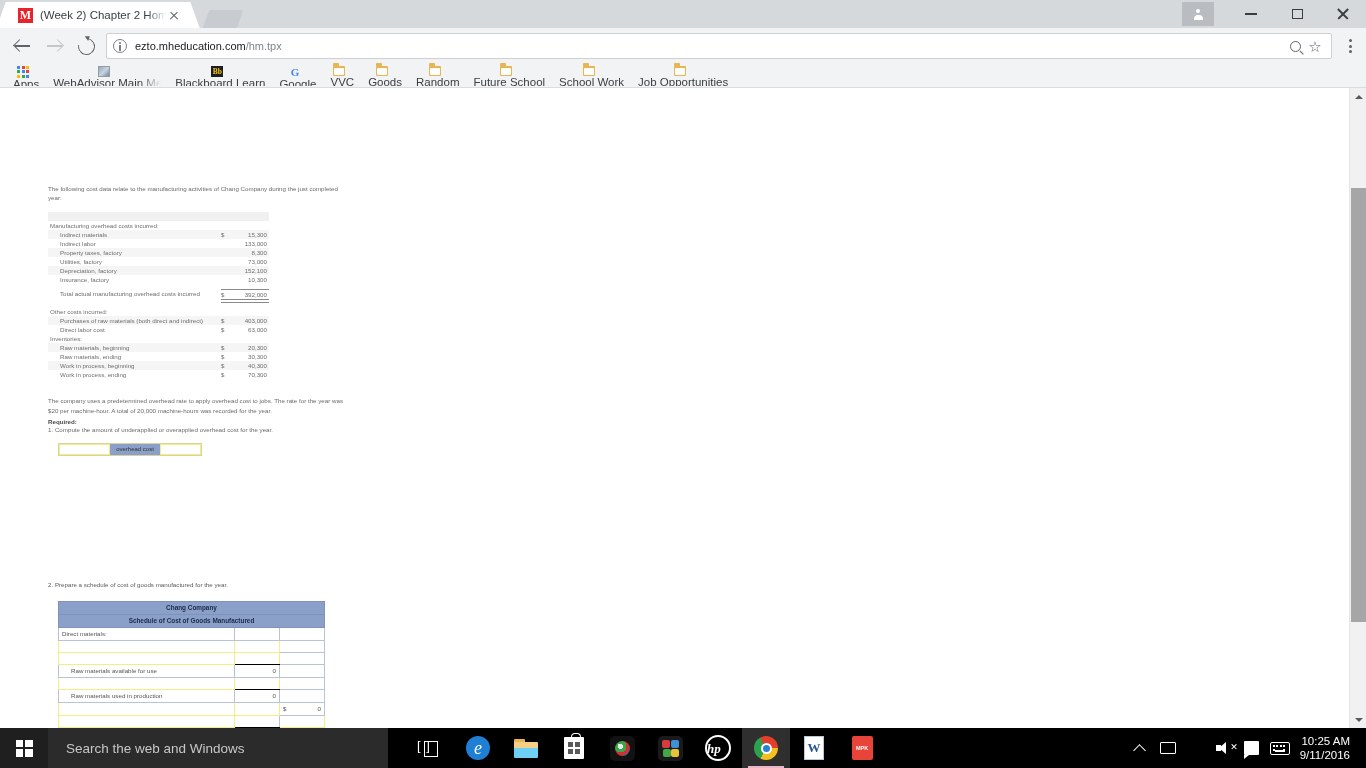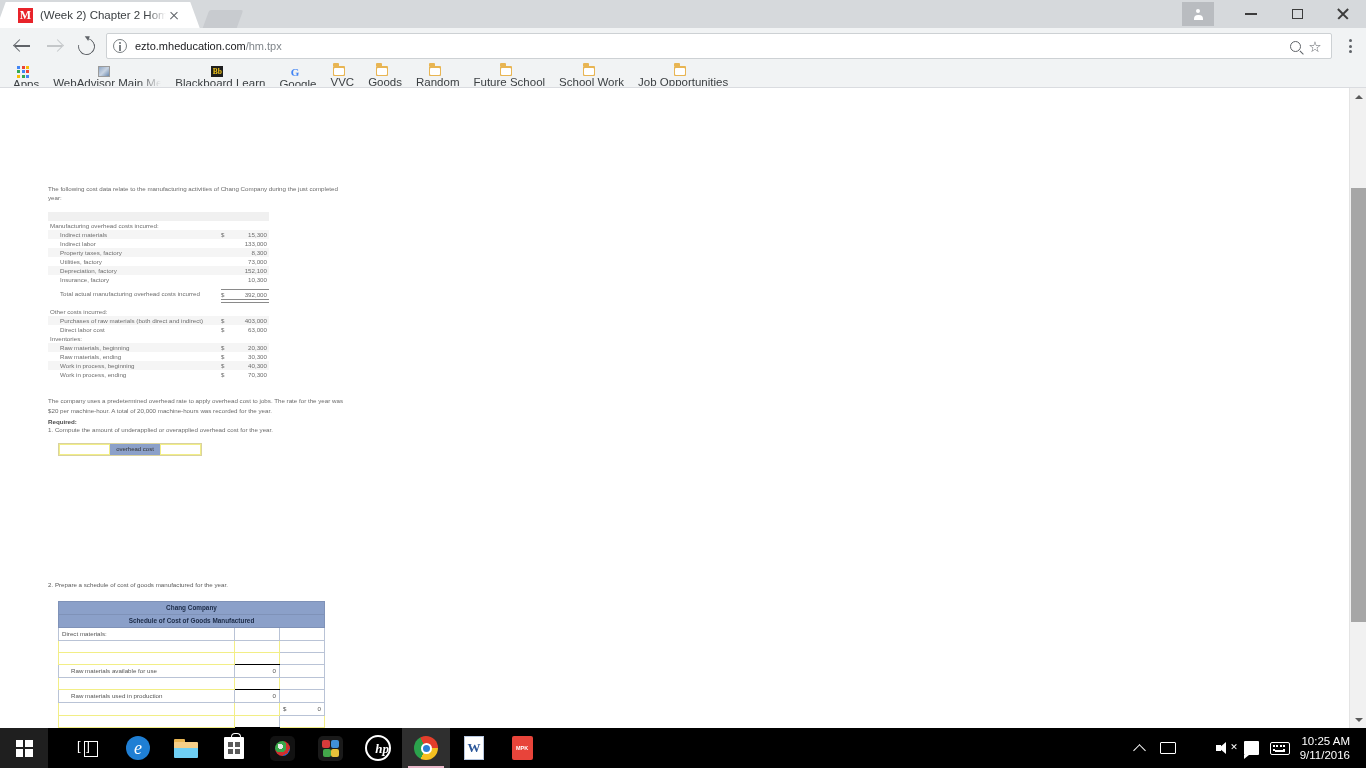--- a/index.html
+++ b/index.html
@@ -183,21 +183,21 @@
        linear-gradient(#5a5a5a,#5a5a5a) 7px 0/5px 5px no-repeat,
        linear-gradient(#5a5a5a,#5a5a5a) 0 7px/5px 5px no-repeat,
        linear-gradient(#5a5a5a,#5a5a5a) 7px 7px/5px 5px no-repeat;}
   .camera { width:25px;height:25px;border-radius:5px;background:#121212;display:flex;align-items:center;justify-content:center;}
   .camera i { width:15px;height:15px;border-radius:50%;
      background:radial-gradient(circle at 35% 35%,#eaeaea 0 20%,#3aa84a 20% 45%,#d03030 45% 70%,#2a6fd0 70% 100%);}
   .puzzle { width:25px;height:25px;border-radius:5px;background:#1a1a1a;position:relative;}
   .puzzle::before{content:"";position:absolute;left:4px;top:4px;width:8px;height:8px;background:#d83b3b;border-radius:2px;}
   .puzzle::after{content:"";position:absolute;right:4px;top:4px;width:8px;height:8px;background:#3f8fd8;border-radius:2px;
      box-shadow:-8px 9px 0 #43a84a, 0px 9px 0 #e8c23a;}
-  .hp { width:26px;height:26px;border-radius:50%;border:2px solid #fff;color:#fff;font-size:13px;font-style:italic;font-weight:bold;font-family:"Liberation Serif",serif;line-height:23px;text-align:right;}
+  .hp { width:26px;height:26px;border-radius:50%;border:2px solid #fff;color:#fff;font-size:13px;font-style:italic;font-weight:bold;font-family:"Liberation Serif",serif;line-height:23px;text-align:left;}
   .chrome { width:24px;height:24px;border-radius:50%;position:relative;
      background:conic-gradient(from -30deg,#e33e2b 0 33%,#f4c020 33% 66%,#2ba24c 66% 100%);}
   .chrome::after{content:"";position:absolute;left:6.5px;top:6.5px;width:11px;height:11px;border-radius:50%;background:#2b7fd4;border:2px solid #fff;box-sizing:border-box;}
   .word { width:20px;height:24px;background:#fff;border:1px solid #b7c7e0;position:relative;}
   .word::after{content:"W";position:absolute;left:0;right:0;top:3px;text-align:center;font-size:13px;font-weight:bold;color:#2a5699;font-family:"Liberation Serif",serif;}
   .mpk { width:21px;height:24px;background:#e8443a;border-radius:2px;position:relative;}
   .mpk::after{content:"MPK";position:absolute;left:0;right:0;top:9px;text-align:center;font-size:5.5px;font-weight:bold;color:#fff;}
   .tray { margin-left:auto; display:flex; align-items:center; height:40px; padding-right:6px; }
   .tray-ico { width:28px; height:40px; display:flex; align-items:center; justify-content:center; color:#fff; }
   .chev { width:9px;height:9px;border-left:1.5px solid #fff;border-top:1.5px solid #fff;transform:rotate(45deg);margin-top:4px;}
@@ -521,20 +521,23 @@
 
 <div class="taskbar">
   <div class="startbtn">
     <span class="winlogo">
         <i></i>
         <i></i>
         <i></i>
         <i></i>
       </span>
   </div>
+  <div class="searchbox">
+    <span>Search the web and Windows</span>
+  </div>
   <div class="tb-icons">
     <div class="tb-ico">
         <span class="taskview"></span>
       </div>
     <div class="tb-ico">
         <span class="edge">e</span>
       </div>
     <div class="tb-ico">
         <span class="explorer"></span>
       </div>

